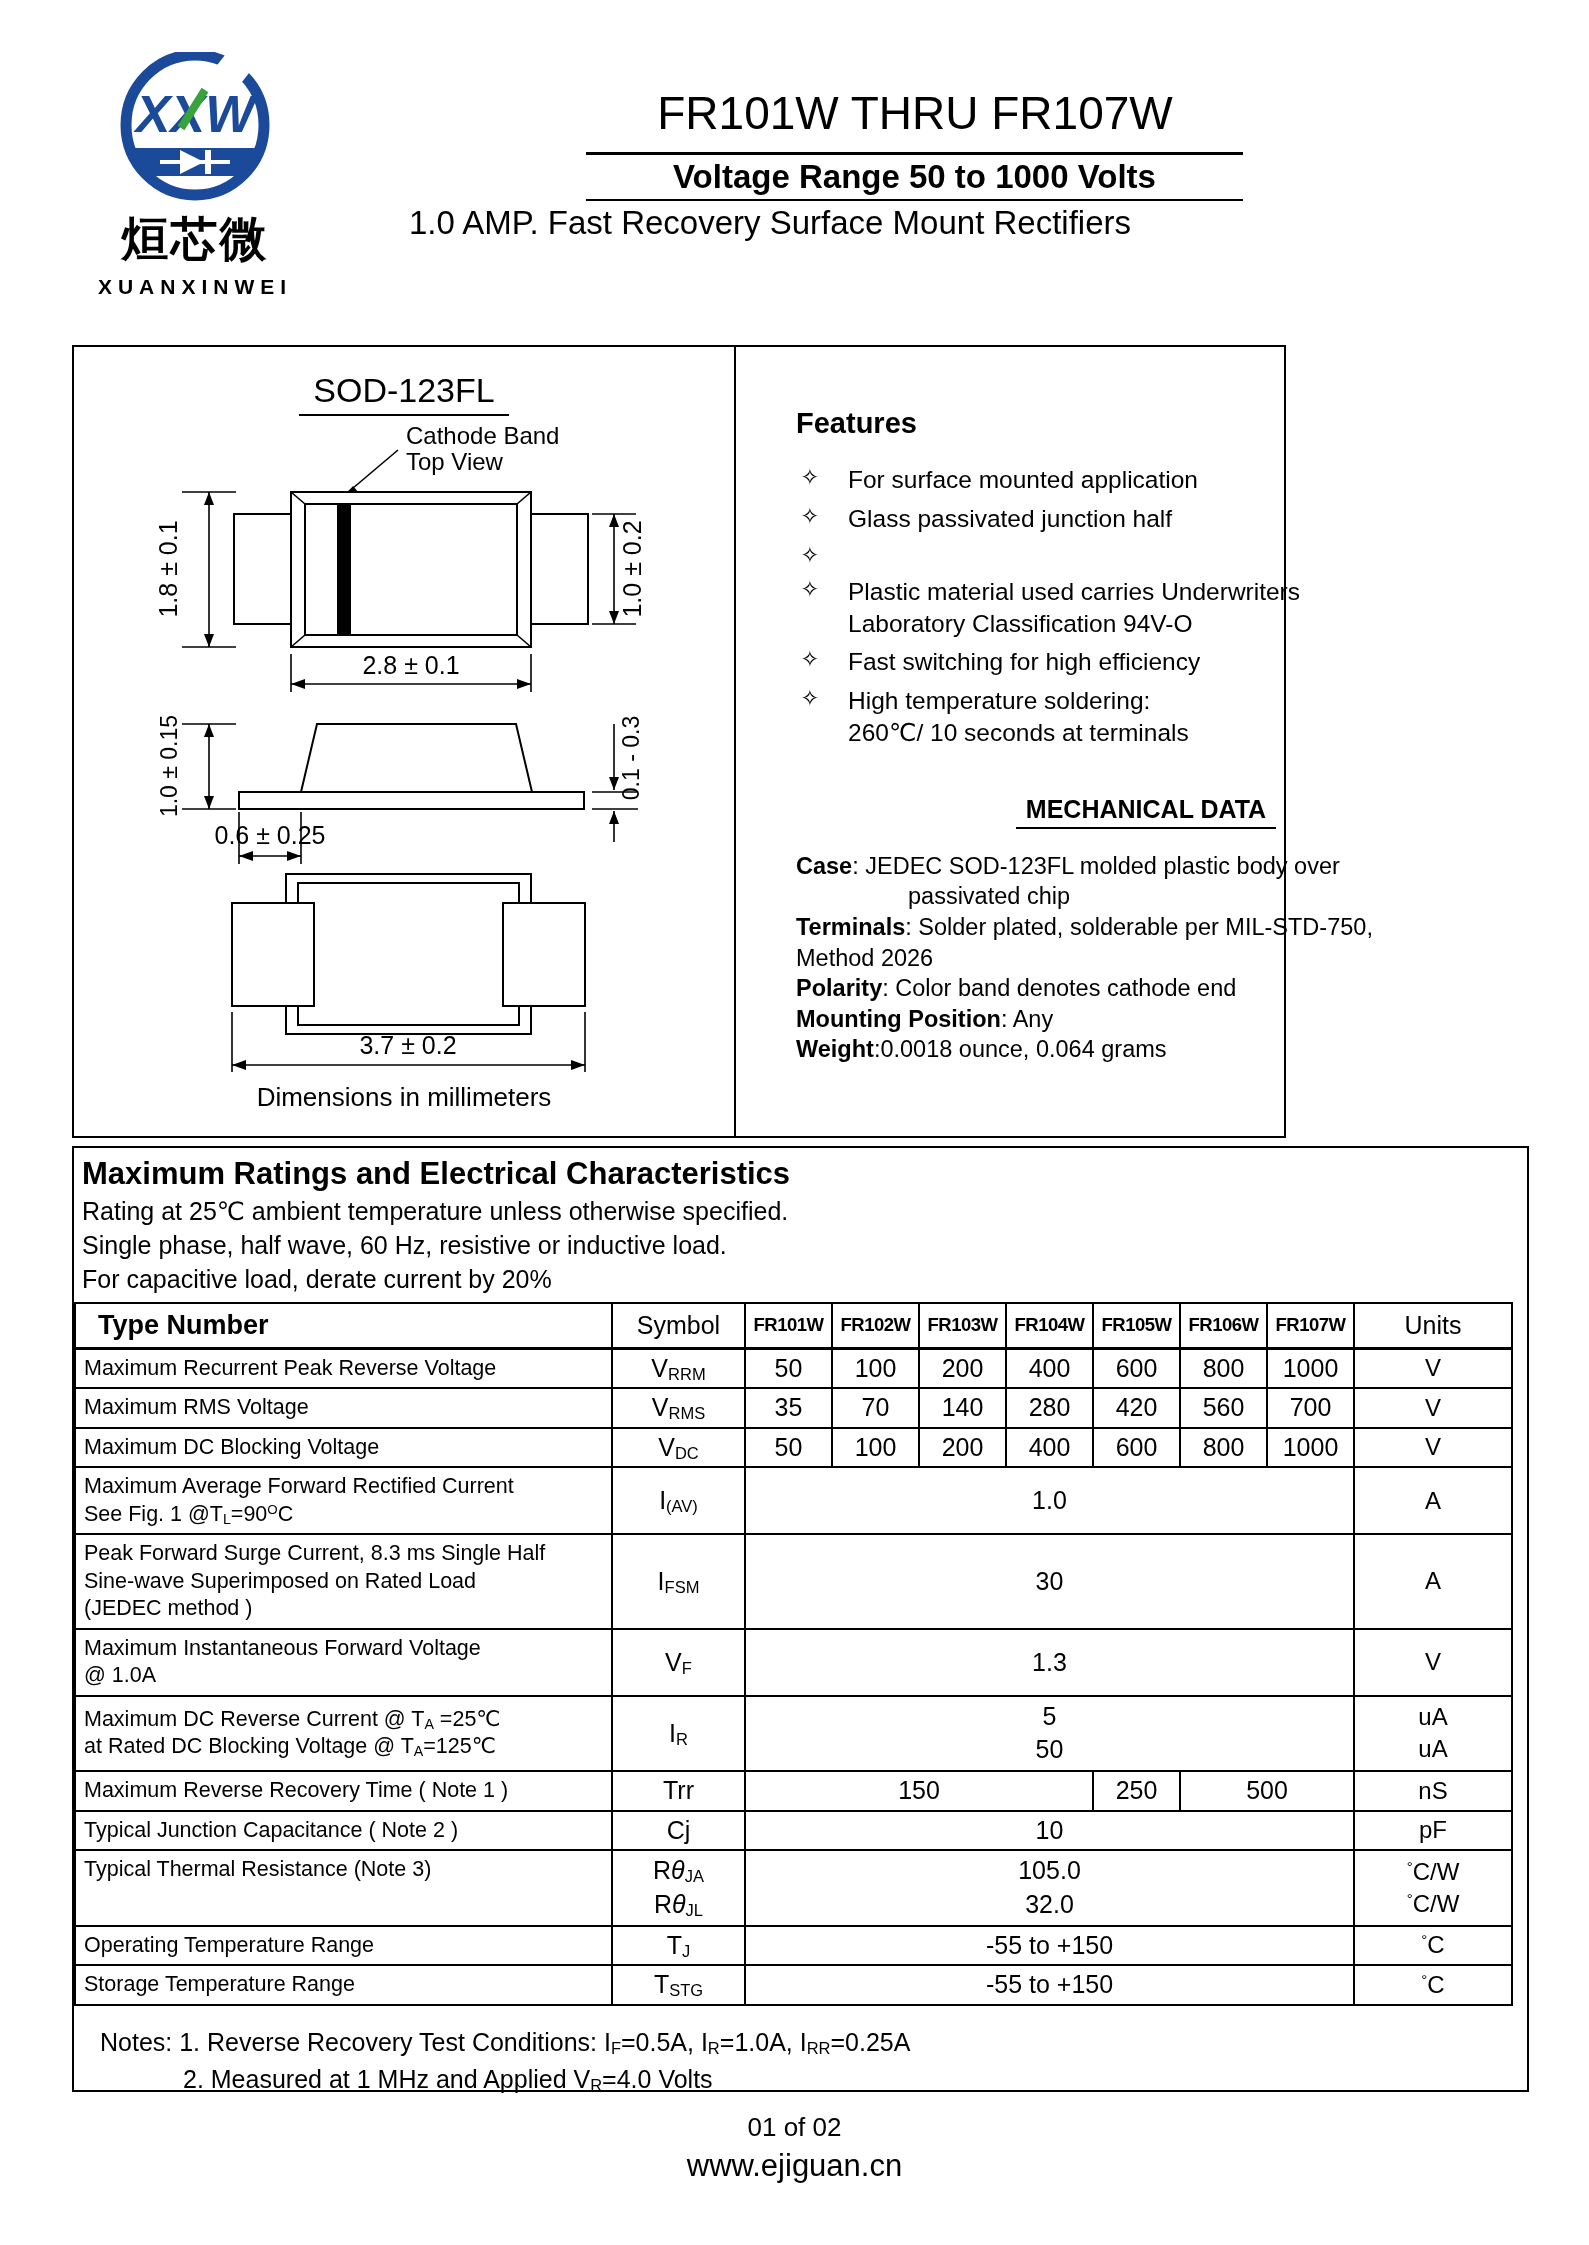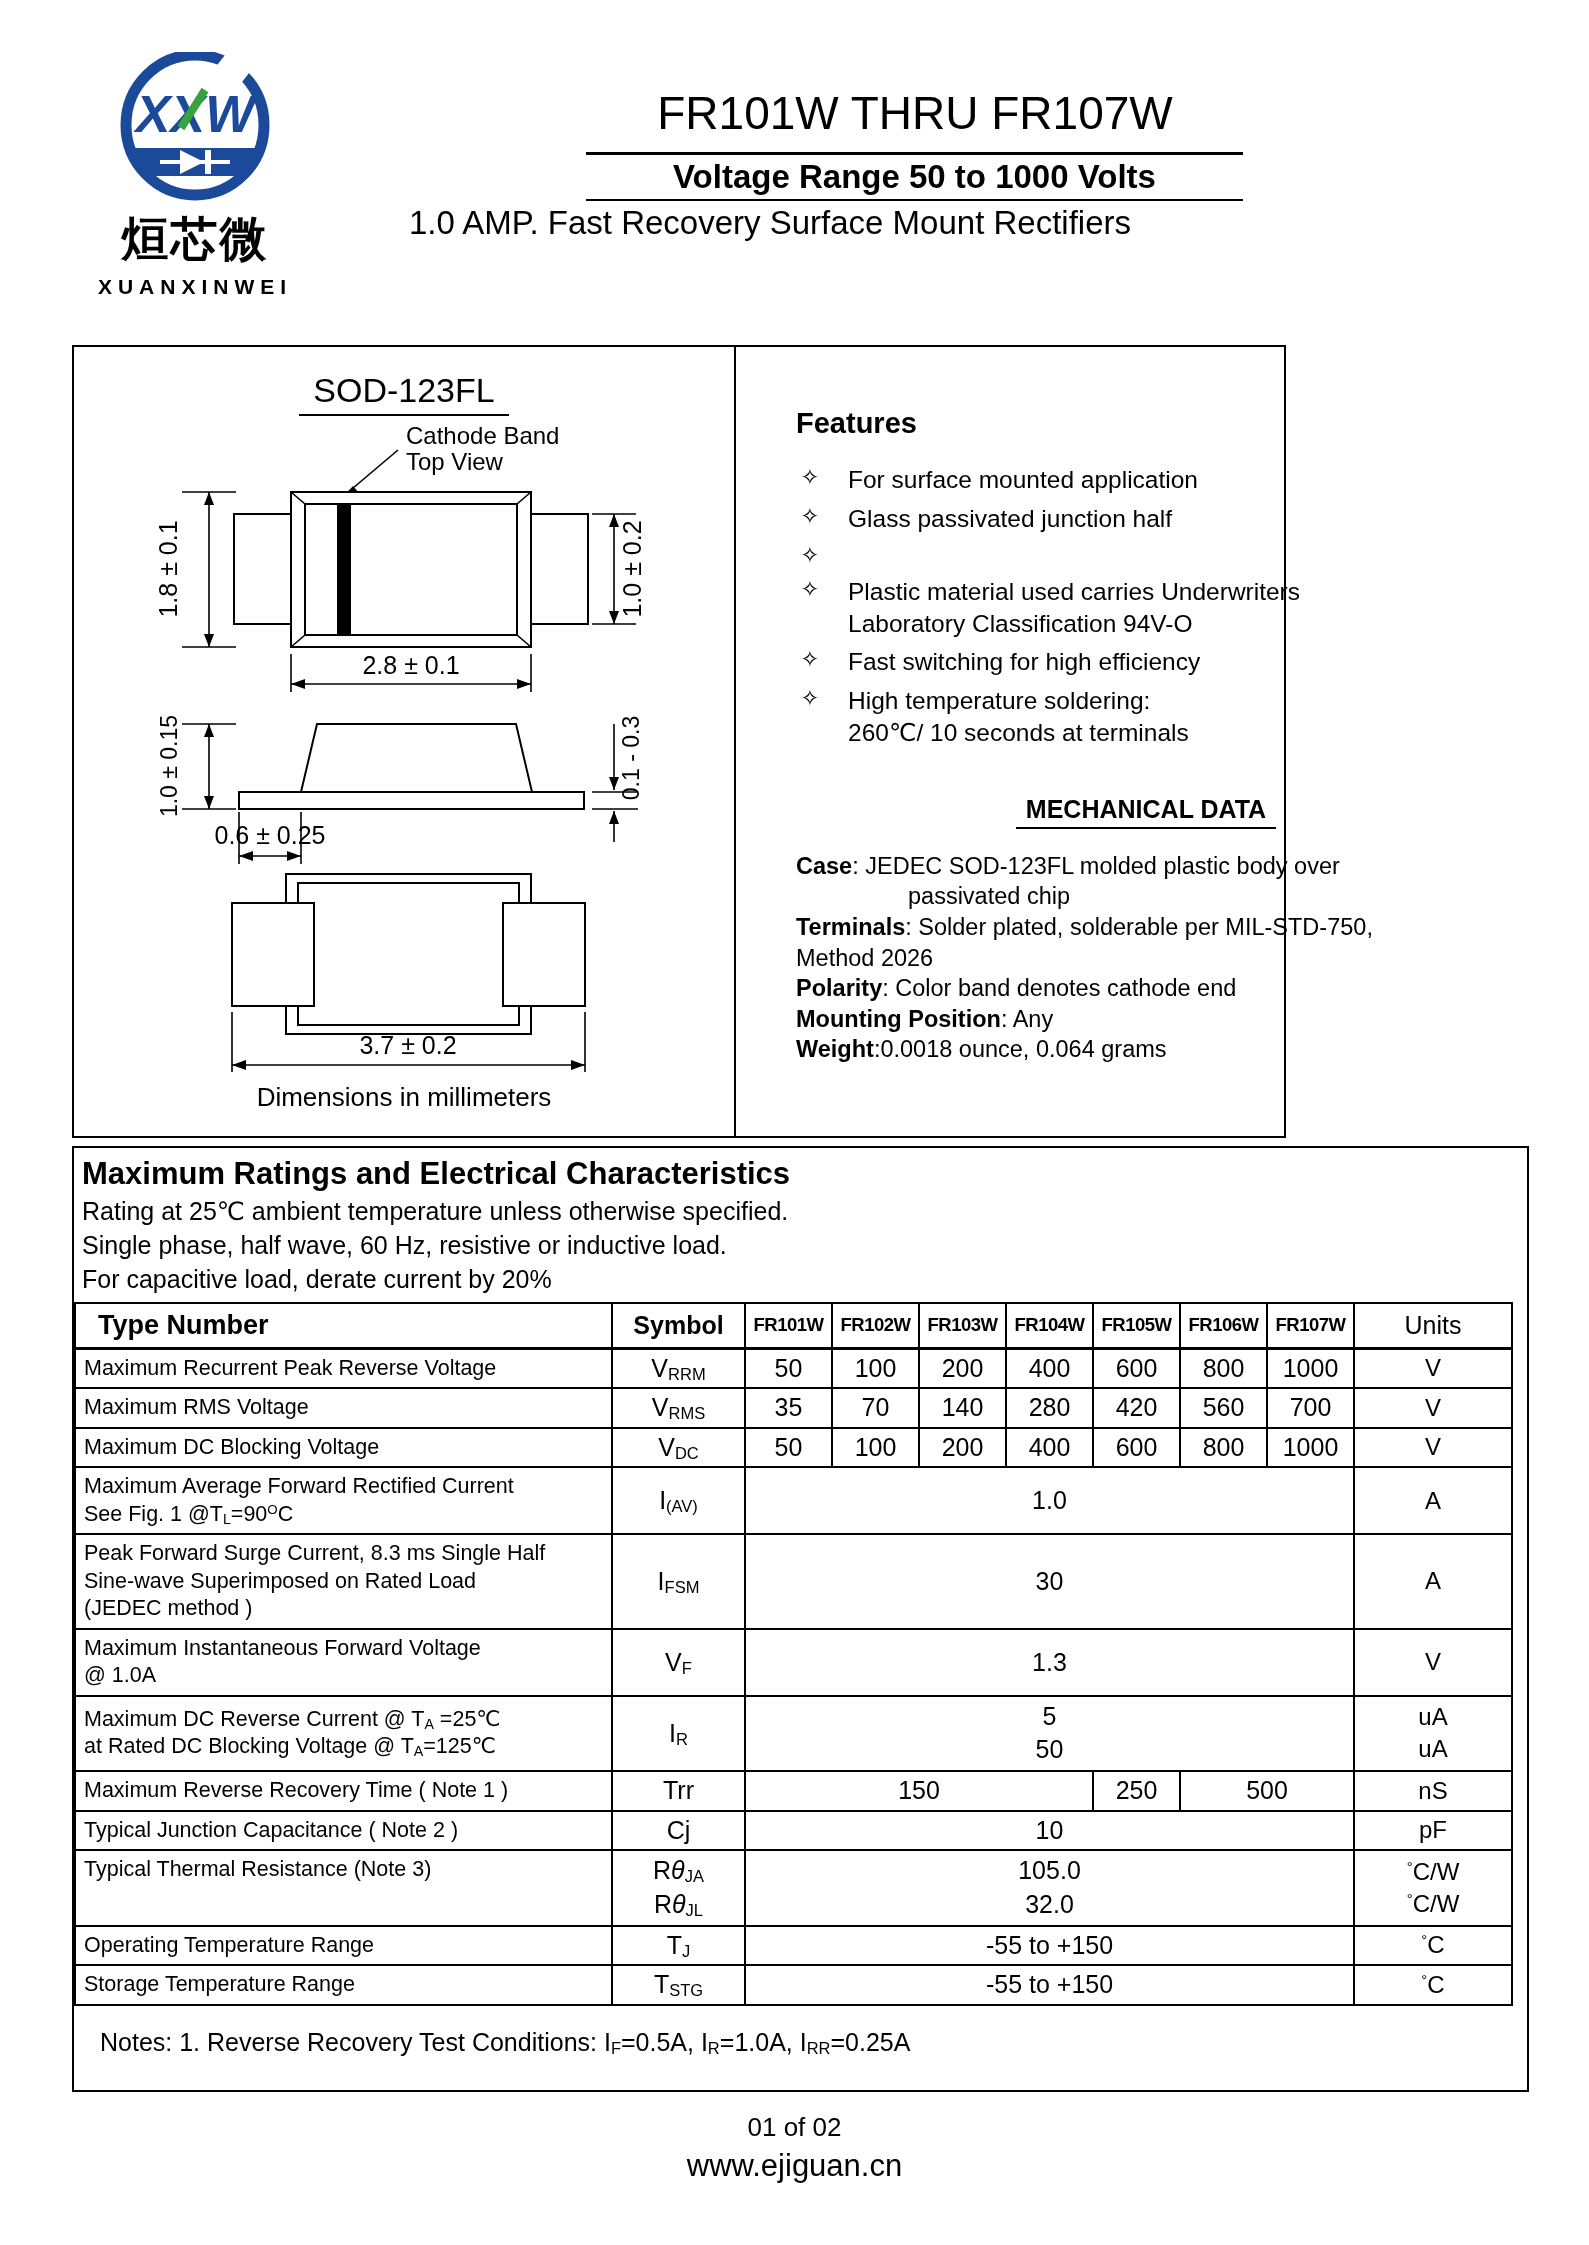--- a/index.html
+++ b/index.html
@@ -41,21 +41,21 @@
   .box-lower { position:absolute; left:72px; top:1146px; width:1457px; height:946px; border:2px solid #000; }
   .ratings-head { font-size:31px; font-weight:bold; margin:8px 0 2px 8px; }
   .cond { font-size:25px; line-height:1.36; margin-left:8px; }
 
   table.specs { border-collapse:collapse; table-layout:fixed; width:1437px; margin-top:6px; }
   table.specs col.c-type { width:537px; } table.specs col.c-sym { width:133px; }
   table.specs col.c-p { width:87px; } table.specs col.c-units { width:158px; }
   table.specs th, table.specs td { border:2px solid #000; }
   table.specs thead th { height:45px; border-bottom:3px solid #000; }
   .h-type { font-size:27px; font-weight:bold; text-align:left; padding-left:22px; }
-  .h-sym { font-size:25px; font-weight:bold; text-align:center; }
+  .h-sym { font-size:25px; font-weight:normal; text-align:center; }
   .h-part { font-size:18.5px; font-weight:bold; letter-spacing:-0.5px; text-align:center; }
   .h-units { font-size:25px; font-weight:normal; text-align:center; }
   td.lbl { font-size:21.5px; padding:5px 8px; line-height:1.28; }
   td.lbl div { display:block; }
   td.sym { font-size:25px; text-align:center; padding:3px 0; }
   td.val { font-size:25px; text-align:center; padding:3px 0; }
   td.unit { font-size:24px; text-align:center; padding:3px 0; }
   sub { font-size:0.66em; vertical-align:-0.18em; line-height:0; }
   sup { font-size:0.62em; vertical-align:0.55em; line-height:0; }
   .two-line div { line-height:1.35; }
@@ -406,19 +406,20 @@
           <td class="lbl">Storage Temperature Range</td>
           <td class="sym">T<sub>STG</sub></td>
           <td class="val" colspan="7">-55 to +150</td>
           <td class="unit"><sup>°</sup>C</td>
         </tr>
       </tbody>
     </table>
 
     <div class="notes">
       <div class="n1">Notes: 1. Reverse Recovery Test Conditions: I<sub>F</sub>=0.5A, I<sub>R</sub>=1.0A, I<sub>RR</sub>=0.25A</div>
+      <div class="n2">2. Measured at 1 MHz and Applied V<sub>R</sub>=4.0 Volts</div>
     </div>
   </div>
 
   <div class="footer-page">01 of 02</div>
   <div class="footer-site">www.ejiguan.cn</div>
 
 </div>
 
 </body></html>

